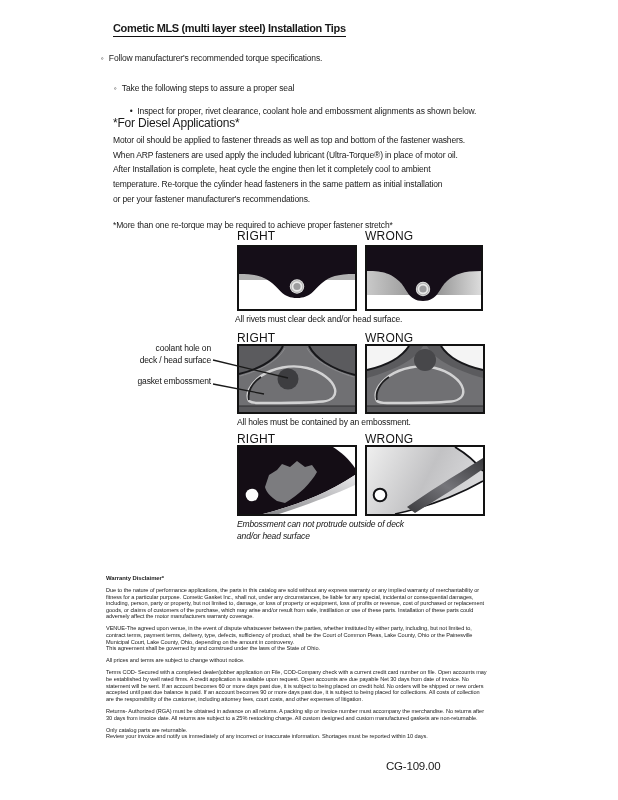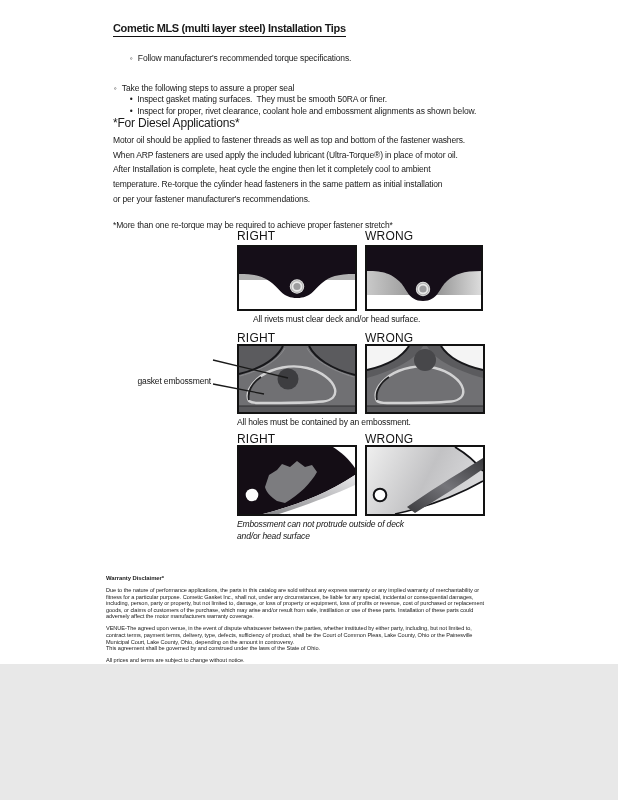--- a/index.html
+++ b/index.html
@@ -1,18 +1,18 @@
 <!DOCTYPE html>
 <html><head>
 <meta charset="utf-8">
 <style>
   html,body{margin:0;padding:0;}
   body{background:#e8e8e8;}
   #page{
-    position:relative;width:618px;height:664px;background:#ffffff;
+    position:relative;width:618px;height:800px;background:#ffffff;
     font-family:"Liberation Sans",sans-serif;color:#1a1a1a;overflow:hidden;
   }
   .abs{position:absolute;}
   
   #title{left:113px;top:22px;font-size:11px;font-weight:bold;letter-spacing:-0.35px;
          border-bottom:1.5px solid #111;padding-bottom:1.5px;white-space:pre;}
   
   .bullet-row{font-size:8.5px;letter-spacing:-0.15px;white-space:pre;}
   .bullet-row .mk{display:inline-block;width:8px;color:#1a1a1a;}
   .bullet-row.sub .mk{width:7.5px;}
@@ -31,28 +31,25 @@
   
   #footer-code{left:386px;top:760px;font-size:11.5px;letter-spacing:-0.2px;white-space:pre;}
 </style>
 </head>
 <body>
 
 <div id="page">
 
   <div class="abs" id="title">Cometic MLS (multi layer steel) Installation Tips</div>
 
-  <div class="abs bullet-row" style="left:121px;top:43px;">
+  <div class="abs bullet-row" style="left:92px;top:43px;">
     <span class="mk">◦</span><span>Follow manufacturer's recommended torque specifications.</span>
   </div>
   <div class="abs bullet-row" style="left:105px;top:73px;">
     <span class="mk">◦</span><span>Take the following steps to assure a proper seal</span>
-  </div>
-  <div class="abs bullet-row sub" style="left:121px;top:84px;">
-    <span class="mk">•</span><span>Inspect gasket mating surfaces.  They must be smooth 50RA or finer.</span>
   </div>
   <div class="abs bullet-row sub" style="left:121px;top:96px;">
     <span class="mk">•</span><span>Inspect for proper, rivet clearance, coolant hole and embossment alignments as shown below.</span>
   </div>
 
   <div class="abs" id="diesel-heading">*For Diesel Applications*</div>
   <div class="abs para" style="top:133px;">Motor oil should be applied to fastener threads as well as top and bottom of the fastener washers.
 When ARP fasteners are used apply the included lubricant (Ultra-Torque®) in place of motor oil.</div>
   <div class="abs para" style="top:162px;">After Installation is complete, heat cycle the engine then let it completely cool to ambient
 temperature. Re-torque the cylinder head fasteners in the same pattern as initial installation
@@ -84,21 +81,21 @@
     <rect x="0" y="0" width="118" height="66" fill="#ffffff"></rect>
     <rect x="2" y="24" width="114" height="26" fill="url(#p1g)"></rect>
     <rect x="2" y="50" width="114" height="14" fill="#ffffff"></rect>
     <path d="M2,2 H116 V26 C98,26 90,29 82,36 C74,43 73,56 58,56 C43,56 42,43 34,36 C26,29 20,26 2,26 Z" fill="#150e18"></path>
     <circle cx="58" cy="44" r="7.2" fill="#e9e9e9"></circle>
     <circle cx="58" cy="44" r="5.9" fill="none" stroke="#b5b5b5" stroke-width="1.2"></circle>
     <circle cx="58" cy="44" r="3.6" fill="#9c9c9e"></circle>
     <rect x="1" y="1" width="116" height="64" fill="none" stroke="#121212" stroke-width="2"></rect>
   </svg>
 
-  <div class="abs caption" style="left:253px;top:313px;">All rivets must clear deck and/or head surface.</div>
+  <div class="abs caption" style="left:235px;top:313px;">All rivets must clear deck and/or head surface.</div>
 
   <div class="abs dlabel" style="left:237px;width:120px;top:331px;">RIGHT</div>
   <div class="abs dlabel" style="left:365px;width:120px;top:331px;">WRONG</div>
 
   <svg class="abs diagram-box" style="left:237px;top:344px;" width="120" height="70" viewBox="0 0 120 70">
     <rect x="0" y="0" width="120" height="70" fill="#707073"></rect>
     <path d="M2,2 L46,2 C40,14 26,24 2,30 Z" fill="#5b5b5e"></path>
     <path d="M118,2 L72,2 C78,14 94,25 118,31 Z" fill="#5b5b5e"></path>
     <path d="M46,2 C40,14 26,24 2,30" stroke="#17171a" stroke-width="2" fill="none"></path>
     <path d="M72,2 C78,14 94,25 118,31" stroke="#17171a" stroke-width="2" fill="none"></path>
@@ -121,20 +118,22 @@
     <path d="M44,2 C37,13 24,21 2,26" stroke="#17171a" stroke-width="2" fill="none"></path>
     <path d="M76,2 C83,13 96,21 118,26" stroke="#17171a" stroke-width="2" fill="none"></path>
     <rect x="2" y="62" width="116" height="6" fill="#59595c"></rect>
     <line x1="2" y1="62" x2="118" y2="62" stroke="#2e2e30" stroke-width="1.2"></line>
     <path d="M12,57 C8,50 13,40 24,32 C36,24 54,20 70,24 C84,27.5 96,36 98,45 C99.5,52 95,56.5 86,57.5 C70,59 40,59 22,59 C17,59 14,58.5 12,57 Z" stroke="#d2d2d3" stroke-width="2.4" fill="none"></path>
     <path d="M24,33 C15,39 10,48 12,56" stroke="#1d1d1f" stroke-width="1.8" fill="none"></path>
     <circle cx="60" cy="16" r="11" fill="#47474a"></circle>
     <rect x="1" y="1" width="118" height="68" fill="none" stroke="#121212" stroke-width="2"></rect>
   </svg>
 
+  <div class="abs annot" style="left:90px;width:121px;top:343px;">coolant hole on
+deck / head surface</div>
   <div class="abs annot" style="left:90px;width:121px;top:376px;">gasket embossment</div>
 
   <svg class="abs" style="left:210px;top:355px;pointer-events:none;" width="85" height="45" viewBox="0 0 85 45">
     <line x1="3" y1="5" x2="78" y2="23" stroke="#1a1a1a" stroke-width="1.3"></line>
     <line x1="3" y1="29" x2="54" y2="39" stroke="#1a1a1a" stroke-width="1.3"></line>
   </svg>
 
   <div class="abs caption" style="left:237px;top:416px;">All holes must be contained by an embossment.</div>
 
   <div class="abs dlabel" style="left:237px;width:120px;top:432px;">RIGHT</div>

